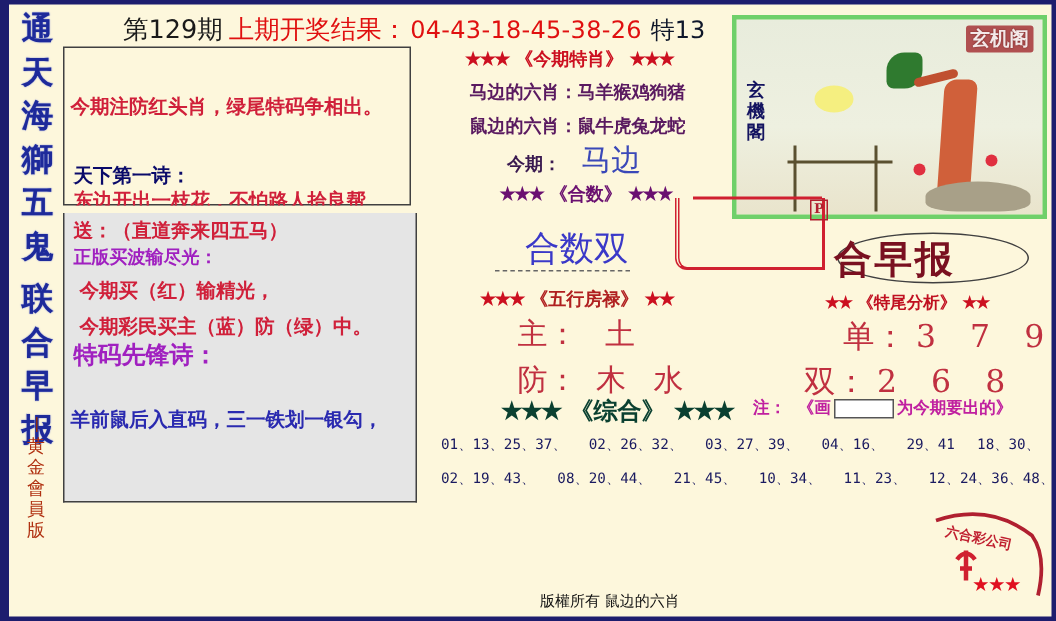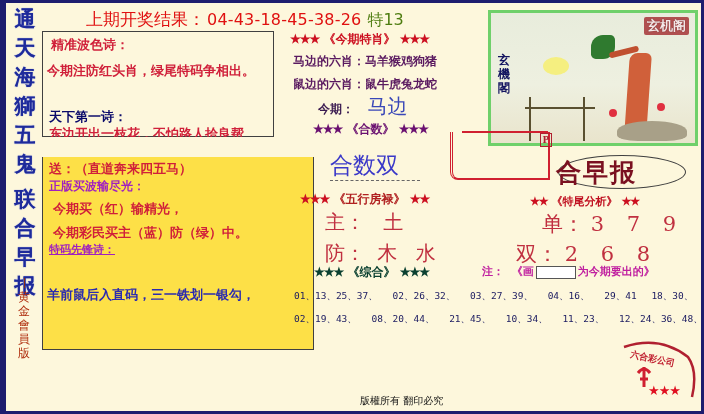--- a/index.html
+++ b/index.html
@@ -32,43 +32,43 @@
   .vert-sub .ch { font-size: 12px; line-height: 14px; color: #b03010; }
 
   
   .header {
     position: absolute; left: 82px; top: 8px; height: 22px;
     display: flex; align-items: baseline; white-space: nowrap;
   }
   .hdr-issue { font-size: 17px; color: #1a1a1a; }
   .hdr-label { font-size: 17px; color: #e01010; margin-left: 4px; }
   .hdr-nums { font-size: 16px; color: #e01010; margin-left: 2px; letter-spacing: 0.2px; }
-  .hdr-special { font-size: 16px; color: #4d7c0f; margin-left: 6px; }
+  .hdr-special { font-size: 16px; color: #0f172a; margin-left: 6px; }
 
   
   .poem-box {
     position: absolute; left: 42px; top: 31px; width: 232px; height: 106px;
     border: 1px solid #404040; background: #fdf7dc;
   }
   .poem-box2 {
-    position: absolute; left: 42px; top: 157px; width: 272px; height: 193px;
-    border: 1px solid #404040; border-top: none; background: #fde047;
+    position: absolute; left: 42px; top: 142px; width: 236px; height: 193px;
+    border: 1px solid #404040; border-top: none; background: #e5e5e5;
   }
   .line { position: absolute; white-space: nowrap; font-family: "DejaVu Serif", serif; font-weight: bold; }
   .red { color: #d0203a; }
   .navy { color: #0a0a6a; }
   .purple { color: #a020c0; }
   .blue { color: #2a2ab0; }
 
   
   .stars { color: #cc1020; letter-spacing: -1px; }
   .stars.purple-s { color: #6a1070; }
   .stars.green-s { color: #0a4030; }
 
-  .info-line { position: absolute; white-space: nowrap; font-family: "DejaVu Serif", serif; font-weight: bold; }
+  .info-line { position: absolute; white-space: nowrap; font-family: "DejaVu Serif", serif; font-weight: bold; margin-left: 20px; }
 
   
   .pic {
     position: absolute; left: 488px; top: 10px; width: 210px; height: 136px;
     border: 3px solid #6fd06a;
     background: linear-gradient(180deg, #e8ecdc 0%, #eef0e0 55%, #e9e4cc 100%);
     overflow: hidden;
   }
   .pic .brand-tag {
     position: absolute; right: 6px; top: 4px; font-size: 13px; font-weight: bold;
@@ -147,38 +147,38 @@
 <div class="vert-sub">
   <span class="dash"></span>
   <span class="ch">黄</span>
   <span class="ch">金</span>
   <span class="ch">會</span>
   <span class="ch">員</span>
   <span class="ch">版</span>
 </div>
 
 <div class="header">
+  <span class="hdr-issue">第129期</span>
   <span class="hdr-label">上期开奖结果：</span>
   <span class="hdr-nums">04-43-18-45-38-26</span>
   <span class="hdr-special">特13</span>
 </div>
 
 <div class="poem-box">
-  <span class="line red" style="left:8px; top:4px; font-size:13px;">精准波色诗：</span>
   <span class="line navy" style="left:6px; top:76px; font-size:13px;">天下第一诗：</span>
   <span class="line red" style="left:4px; top:30px; font-size:13px;">今期注防红头肖，绿尾特码争相出。</span>
   <span class="line red" style="left:6px; top:93px; font-size:13px; height:12px; overflow:hidden;">东边开出一枝花，不怕路人拾良帮</span>
 </div>
 
 <div class="poem-box2">
   <span class="line red" style="left:6px; top:3px; font-size:13px;">送：（直道奔来四五马）</span>
   <span class="line purple" style="left:6px; top:21px; font-size:12px;">正版买波输尽光：</span>
   <span class="line red" style="left:10px; top:43px; font-size:13px;">今期买（红）输精光，</span>
   <span class="line red" style="left:10px; top:67px; font-size:13px;">今期彩民买主（蓝）防（绿）中。</span>
-  <span class="line purple" style="left:6px; top:85px; font-size:11px;text-decoration:underline;">特码先锋诗：</span>
+  <span class="line purple" style="left:6px; top:85px; font-size:16px;">特码先锋诗：</span>
   <span class="line blue" style="left:4px; top:129px; font-size:13px;">羊前鼠后入直码，三一铁划一银勾，</span>
 </div>
 
 <div class="info-line" style="left:290px; top:31px; font-size:12px;">
   <span class="stars">★★★</span>
   <span style="color:#cc1020;">《今期特肖》</span>
   <span class="stars">★★★</span>
 </div>
 <div class="info-line" style="left:293px; top:53px; font-size:12px;">
   <span style="color:#5a1a60;">马边的六肖：</span><span style="color:#5a1a60;">马羊猴鸡狗猪</span>
@@ -246,21 +246,21 @@
 </div>
 <div class="info-line" style="left:542px; top:210px; font-size:21px; color:#c03040; font-weight:normal;">
   <span>单：</span>
   <span style="letter-spacing:8px;">3 7 9</span>
 </div>
 <div class="info-line" style="left:516px; top:240px; font-size:21px; color:#c03040; font-weight:normal;">
   <span>双：</span>
   <span style="letter-spacing:8px;">2 6 8</span>
 </div>
 
-<div class="info-line" style="left:314px; top:264px; font-size:12px;">
+<div class="info-line" style="left:314px; top:264px; font-size:16px;">
   <span class="stars green-s">★★★</span>
   <span style="color:#0a4030;">《综合》</span>
   <span class="stars green-s">★★★</span>
 </div>
 <div class="info-line" style="left:482px; top:264px; font-size:11px; color:#c020a0;">
   <span>注：</span>
   <span style="margin-left:4px;">《画</span><span class="box-inline"></span><span>为今期要出的》</span>
 </div>
 <div class="num-row" style="left:294px; top:290px;">
   <span>01、13、25、37、</span>
@@ -281,13 +281,13 @@
 
 <div class="seal">
   <svg width="78" height="68" viewBox="0 0 78 68">
     <path d="M4 10 Q40 -2 68 20 Q78 34 72 60" fill="none" stroke="#b02030" stroke-width="2.5"></path>
     <text x="10" y="20" font-size="9" fill="#c02030" font-weight="bold" transform="rotate(12 10 20)">六合彩公司</text>
     <path d="M24 30 L24 50 M18 36 Q24 28 30 36 M20 42 L28 42" stroke="#d02030" stroke-width="3" fill="none"></path>
   </svg>
   <span style="position:absolute; left:28px; top:46px; color:#e01020; font-size:13px; letter-spacing:-1px;">★★★</span>
 </div>
 
-<div class="footer">版權所有 翻印必究</div>
+<div class="footer">版權所有 鼠边的六肖</div>
 
 </body></html>

